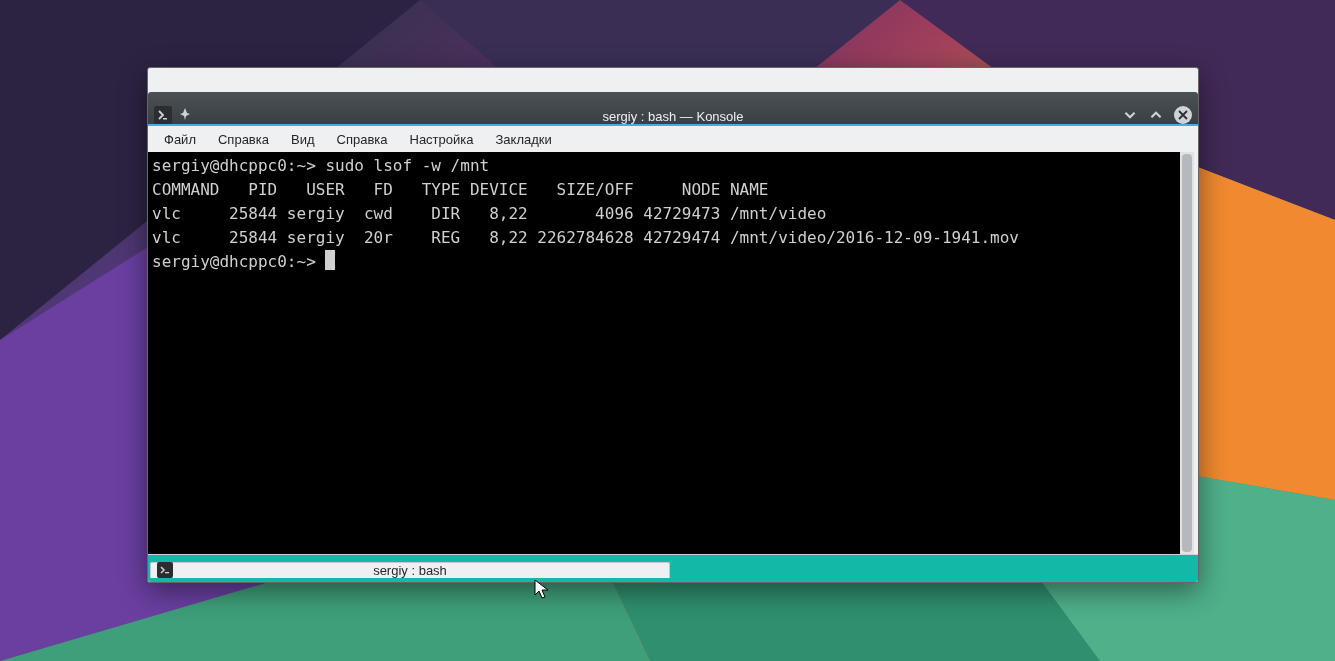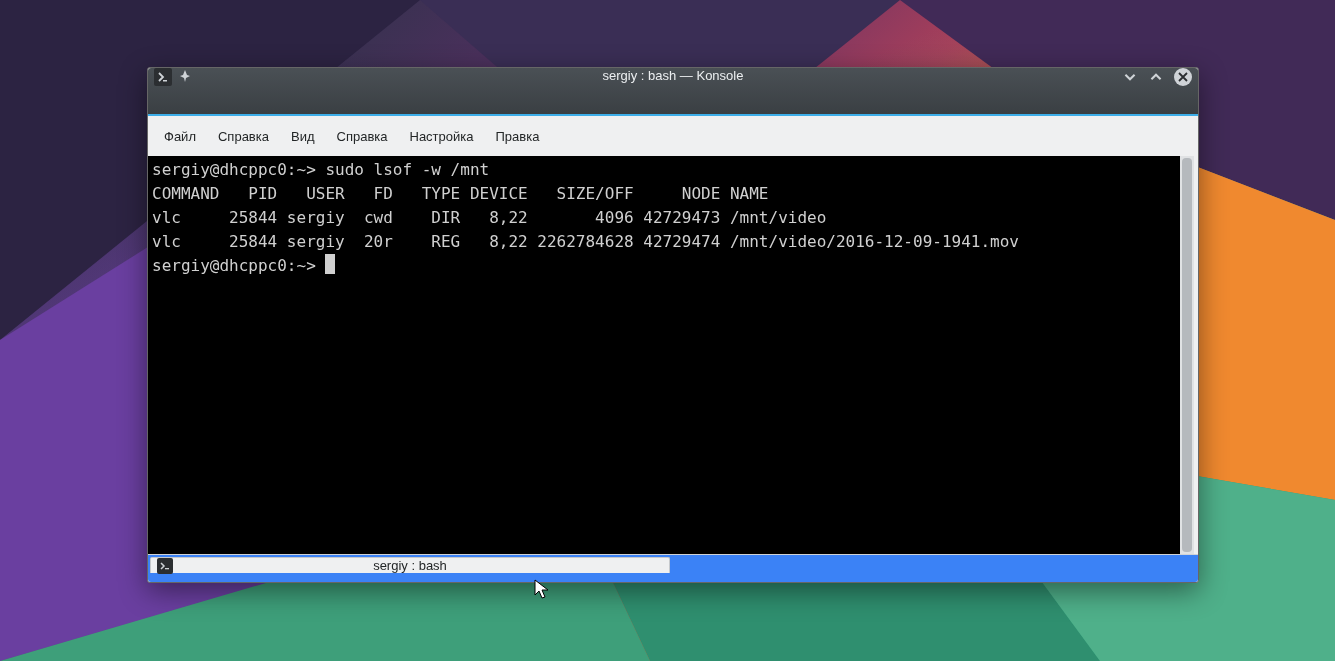--- a/index.html
+++ b/index.html
@@ -20,50 +20,51 @@
     width: 1052px; height: 516px;
     background: #eff0f1;
     border: 1px solid #666;
     box-shadow: 0 8px 28px rgba(0,0,0,0.45);
     border-radius: 3px;
     display: flex;
     flex-direction: column;
     z-index: 10;
   }
   .titlebar {
-    height: 46px;
+    height: 32px;
     background: linear-gradient(#4a5055, #3a3f43);
     display: flex;
-    align-items: flex-start;
+    align-items: flex-end;
     color: #eceff1;
     font-size: 13px;
     padding: 0 6px;
     border-top-left-radius: 3px;
     border-top-right-radius: 3px;
     position: relative;
+    margin-top: 24px;
   }
   .titlebar .title-left { display: flex; align-items: center; gap: 6px; }
   .titlebar .title-text { position: absolute; left: 0; right: 0; text-align: center; pointer-events: none; }
   .titlebar .title-right { margin-left: auto; display: flex; align-items: center; gap: 10px; }
   .titlebar .win-close {
     width: 18px; height: 18px; border-radius: 50%;
     background: #cfd3d7; display: flex; align-items: center; justify-content: center;
     cursor: pointer;
   }
   .titlebar .win-close svg { width: 10px; height: 10px; }
   .titlebar .win-btn { width: 16px; height: 16px; display: flex; align-items: center; justify-content: center; cursor: pointer; }
   .titlebar-icon {
     width: 18px; height: 18px; display: flex; align-items: center; justify-content: center;
     background: #2b2e31; border-radius: 2px;
   }
   .titlebar-icon svg { width: 12px; height: 12px; }
   .pin-icon svg { width: 14px; height: 14px; }
   .accent-line { height: 2px; background: #3daee9; }
   .menubar {
-    height: 40px;
+    height: 26px;
     background: #eff0f1;
     display: flex;
     align-items: center;
     gap: 2px;
     padding: 0 6px;
     font-size: 13px;
     color: #232627;
   }
   .menubar .menu-item { padding: 3px 10px; cursor: pointer; border-radius: 2px; }
   .terminal-wrap {
@@ -91,23 +92,23 @@
     display: flex;
     flex-direction: column;
   }
   .scrollbar-track { flex: 1; background: #e0e2e4; position: relative; }
   .scrollbar-thumb {
     position: absolute; left: 2px; right: 2px; top: 2px; bottom: 2px;
     background: #b5b9bd; border-radius: 4px;
   }
   .tabbar {
     height: 28px;
-    background: #3b82f6;
-    display: flex;
-    align-items: flex-start;
+    background: #14b8a6;
+    display: flex;
+    align-items: center;
     border-top: 1px solid #d0d3d6;
     border-bottom-left-radius: 3px;
     border-bottom-right-radius: 3px;
   }
   .tabbar .tab {
     width: 520px;
     display: flex; align-items: center; justify-content: center;
     gap: 8px;
     font-size: 13px; color: #232627;
     border: 1px solid #c6c9cc;
@@ -189,21 +190,21 @@
     </div>
   </div>
   <div class="accent-line"></div>
 
   <div class="menubar">
     <div class="menu-item">Файл</div>
     <div class="menu-item">Справка</div>
     <div class="menu-item">Вид</div>
     <div class="menu-item">Справка</div>
     <div class="menu-item">Настройка</div>
-    <div class="menu-item">Правка</div>
+    <div class="menu-item">Закладки</div>
   </div>
 
   <div class="terminal-wrap">
     <div class="terminal"><span class="prompt-user">sergiy@dhcppc0:~&gt; </span><span>sudo lsof -w /mnt</span>
 <span>COMMAND   PID   USER   FD   TYPE DEVICE   SIZE/OFF     NODE NAME</span>
 <span>vlc     25844 sergiy  cwd    DIR   8,22       4096 42729473 /mnt/video</span>
 <span>vlc     25844 sergiy  20r    REG   8,22 2262784628 42729474 /mnt/video/2016-12-09-1941.mov</span>
 <span class="prompt-user">sergiy@dhcppc0:~&gt; </span><span class="cursor-block"></span></div>
     <div class="scrollbar">
       <div class="scrollbar-track">

